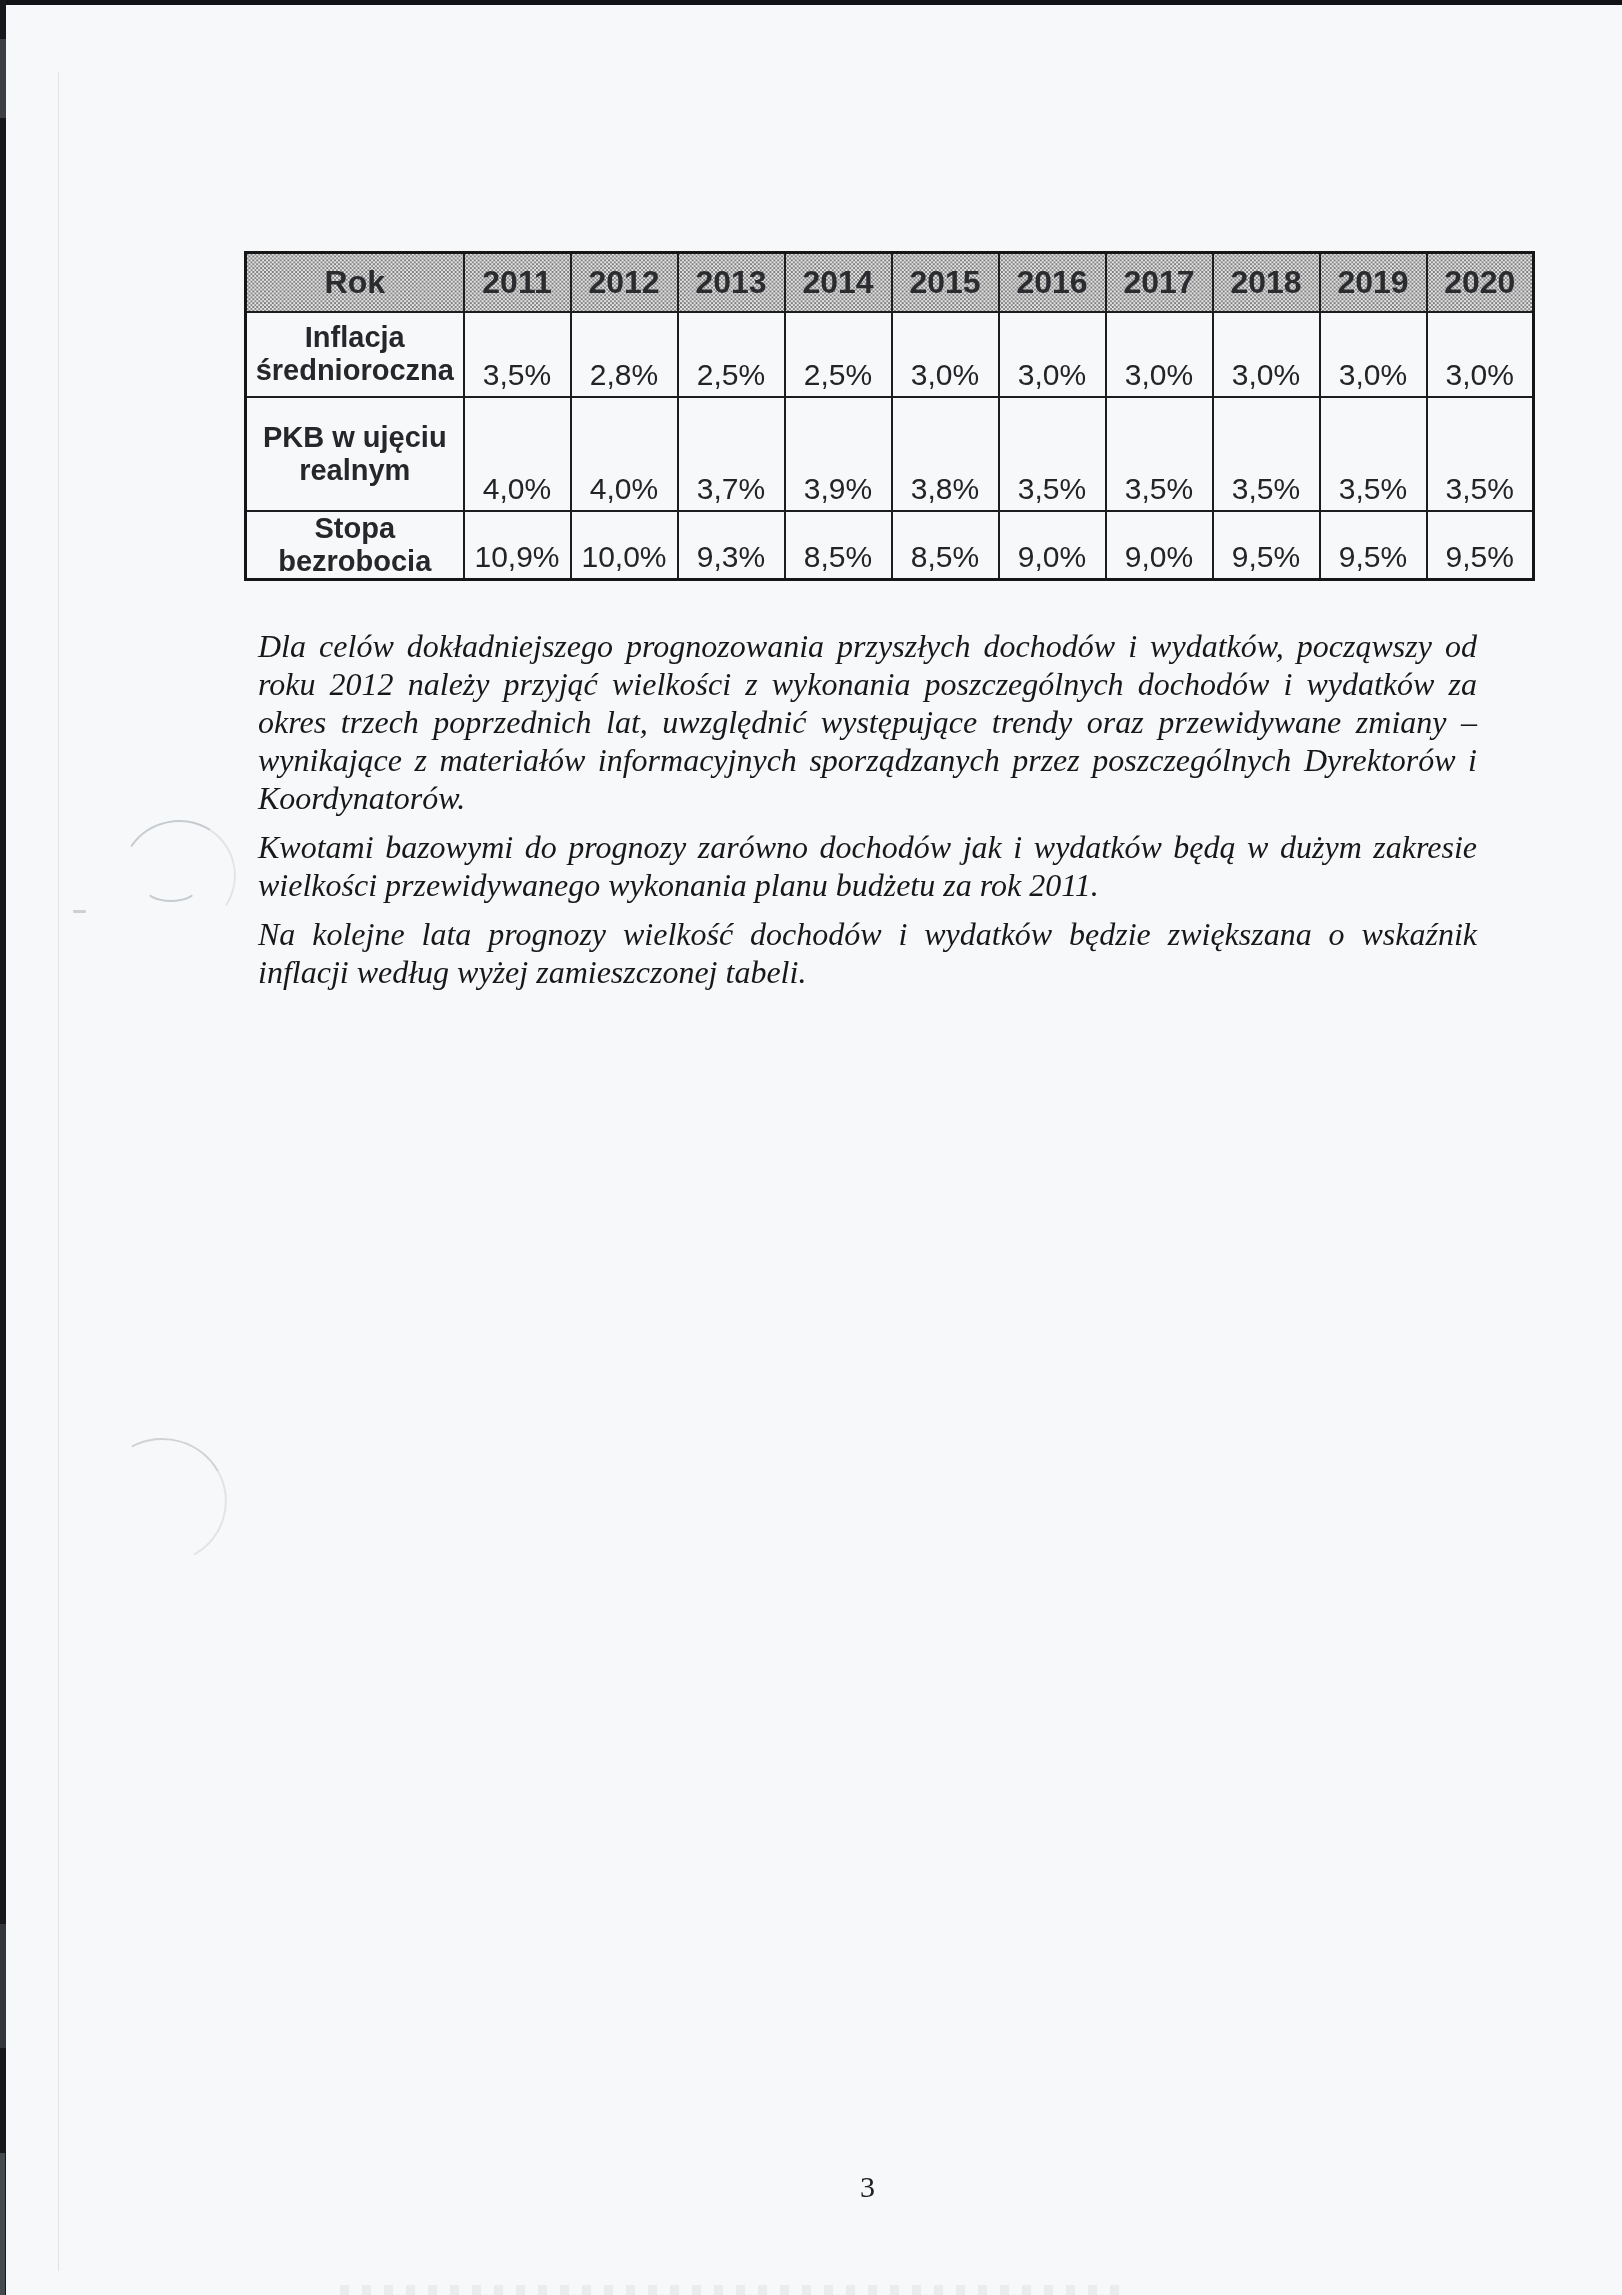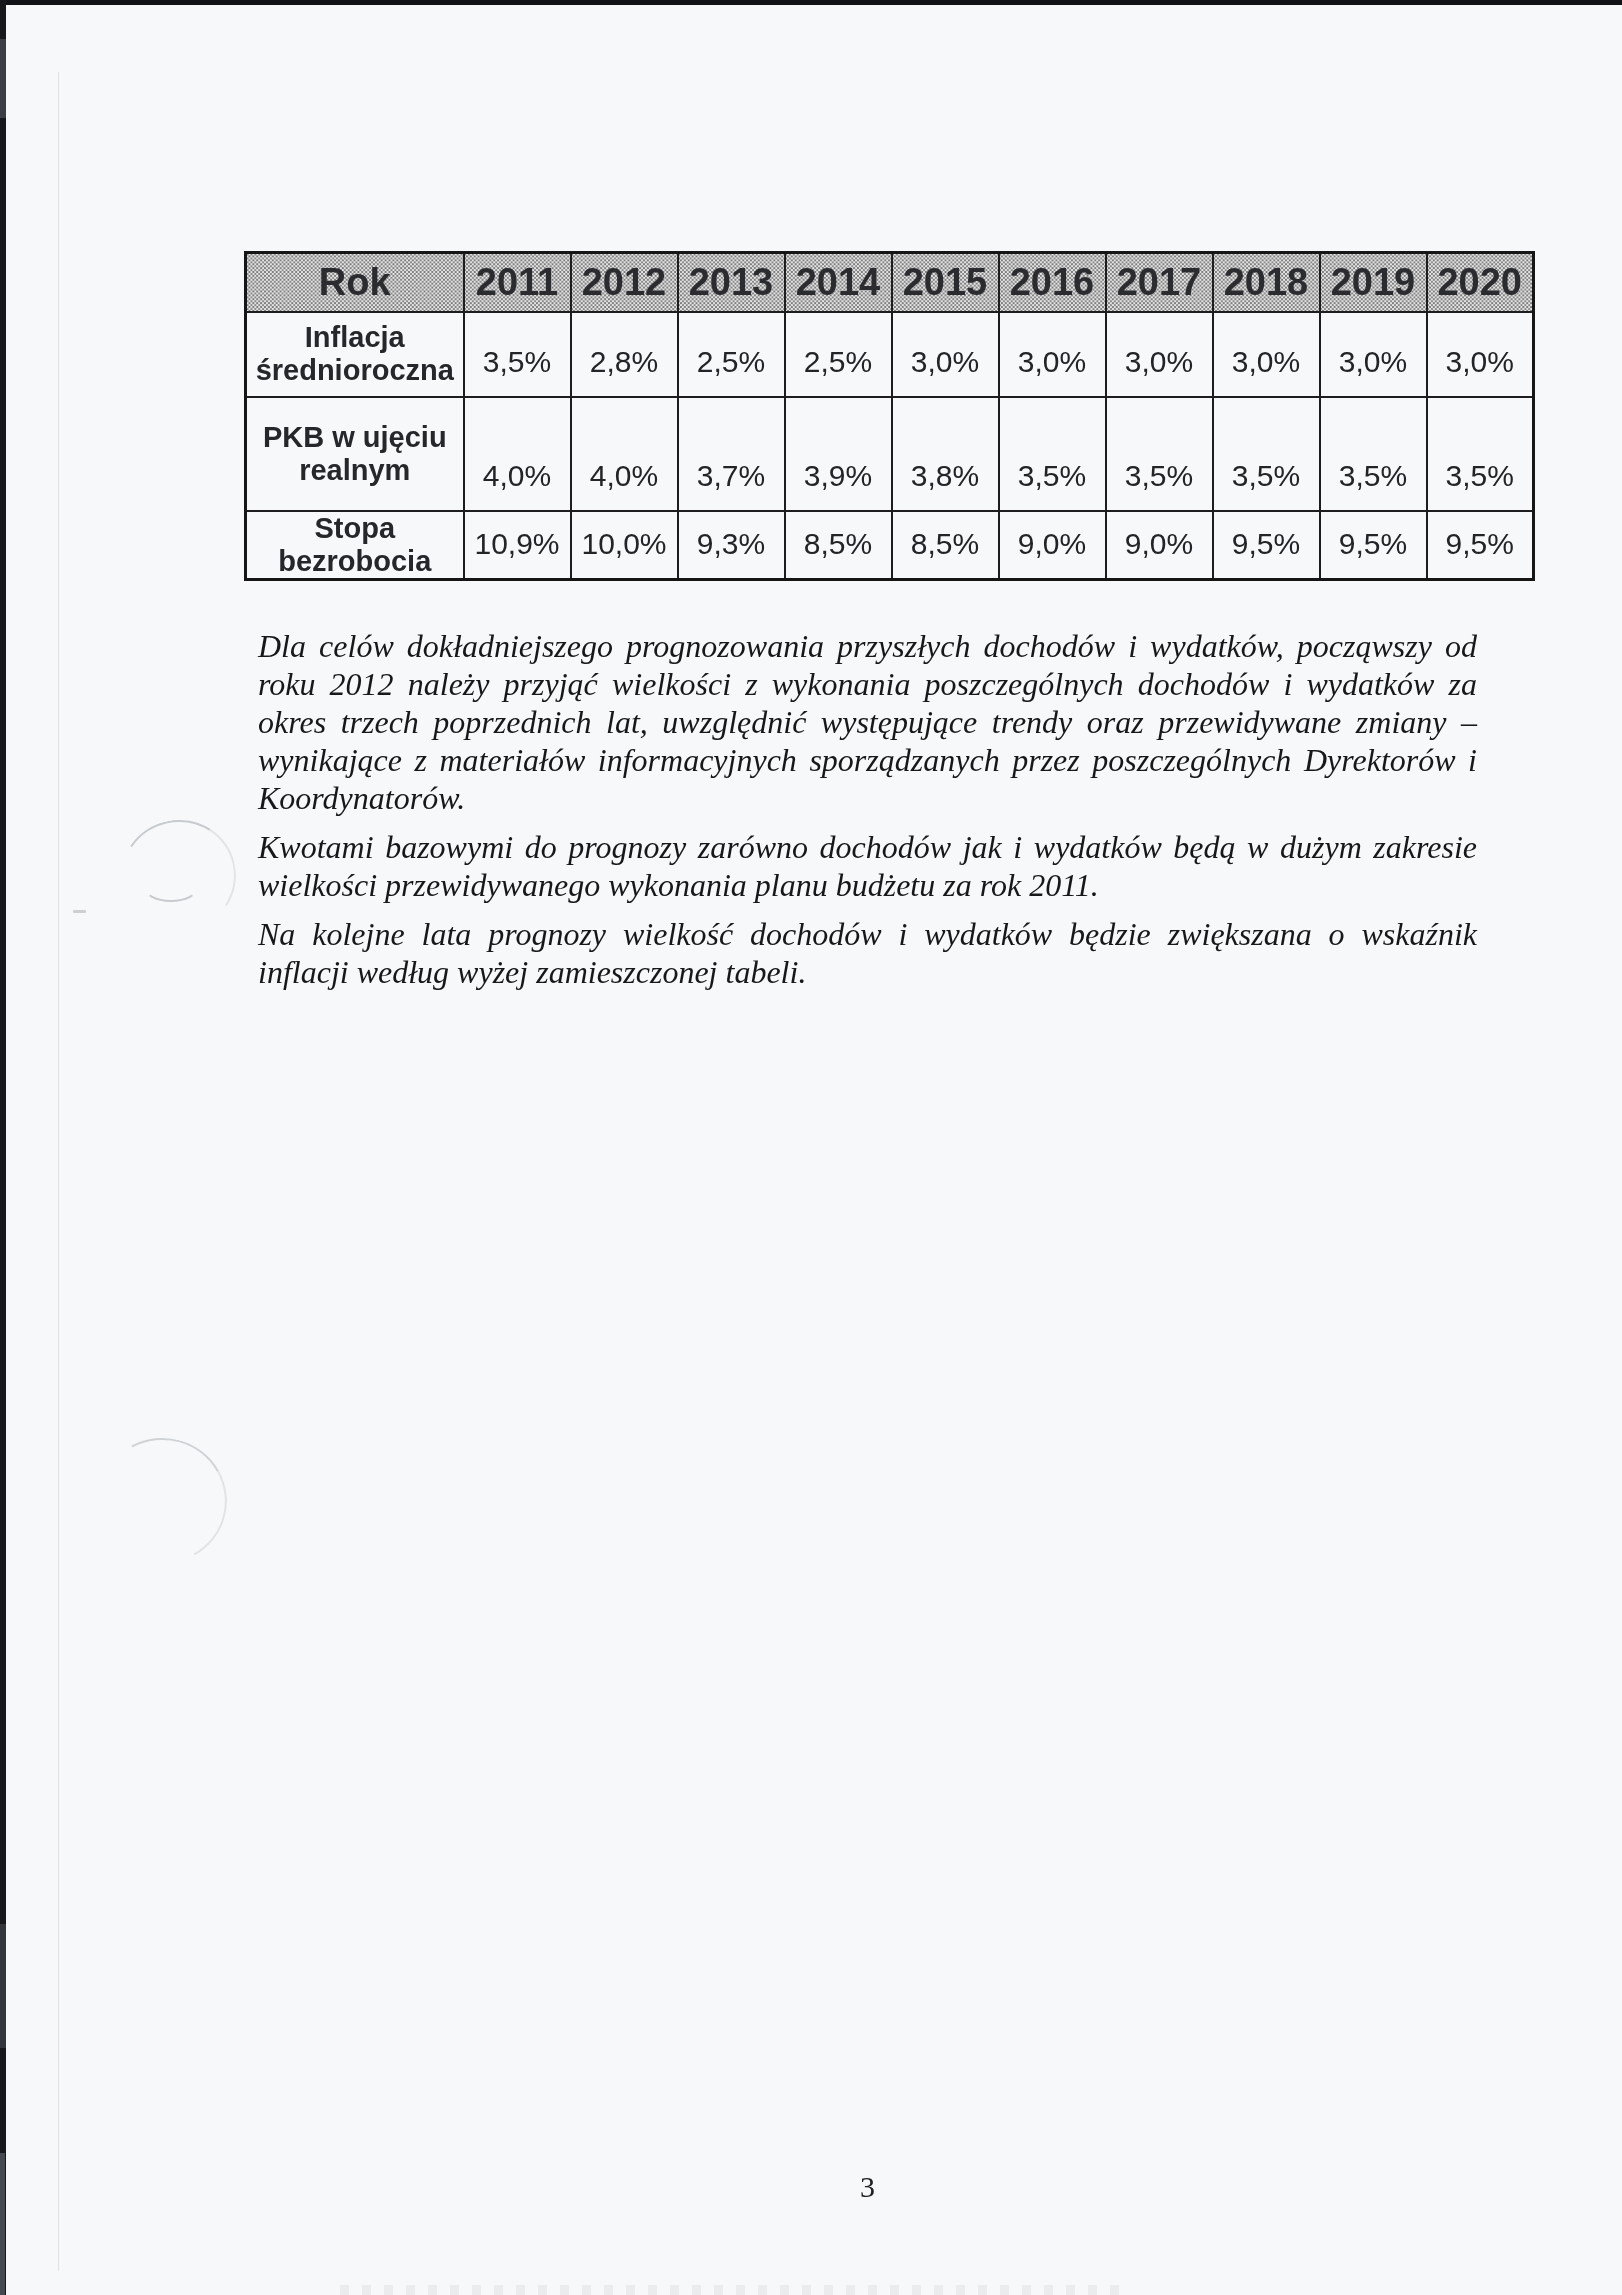--- a/index.html
+++ b/index.html
@@ -78,34 +78,34 @@
   table.forecast tr.r0 { height: 85px; }
   table.forecast tr.r1 { height: 114px; }
   table.forecast tr.r2 { height: 63px;  }
   .head {
     background-color: #e3e3e3;
     background-image:
       radial-gradient(circle, #7e7e7e 1px, rgba(0,0,0,0) 1.1px),
       radial-gradient(circle, #8a8a8a 0.9px, rgba(0,0,0,0) 1px);
     background-size: 3.9px 3.9px, 3.9px 3.9px;
     background-position: 0 0, 2px 2px;
-    font-weight: bold; font-size: 38px;
+    font-weight: bold; font-size: 32px;
     text-align: center; vertical-align: middle;
     color: #2b2c2f;
   }
   .label {
     font-weight: bold; font-size: 29px; line-height: 33px;
     text-align: center; vertical-align: middle;
     padding: 0 1.3px;
     color: #26272a;
   }
   .value {
     font-weight: normal; font-size: 30px;
     text-align: center; vertical-align: bottom;
-    padding-bottom: 17px;
+    padding-bottom: 4px;
     color: #232427;
   }
   
   .text-block {
     position: absolute; left: 247px; top: 616px;
     width: 1241px;
     font-size: 32px; line-height: 38px;
     text-align: justify;
     color: #17181a;
   }

